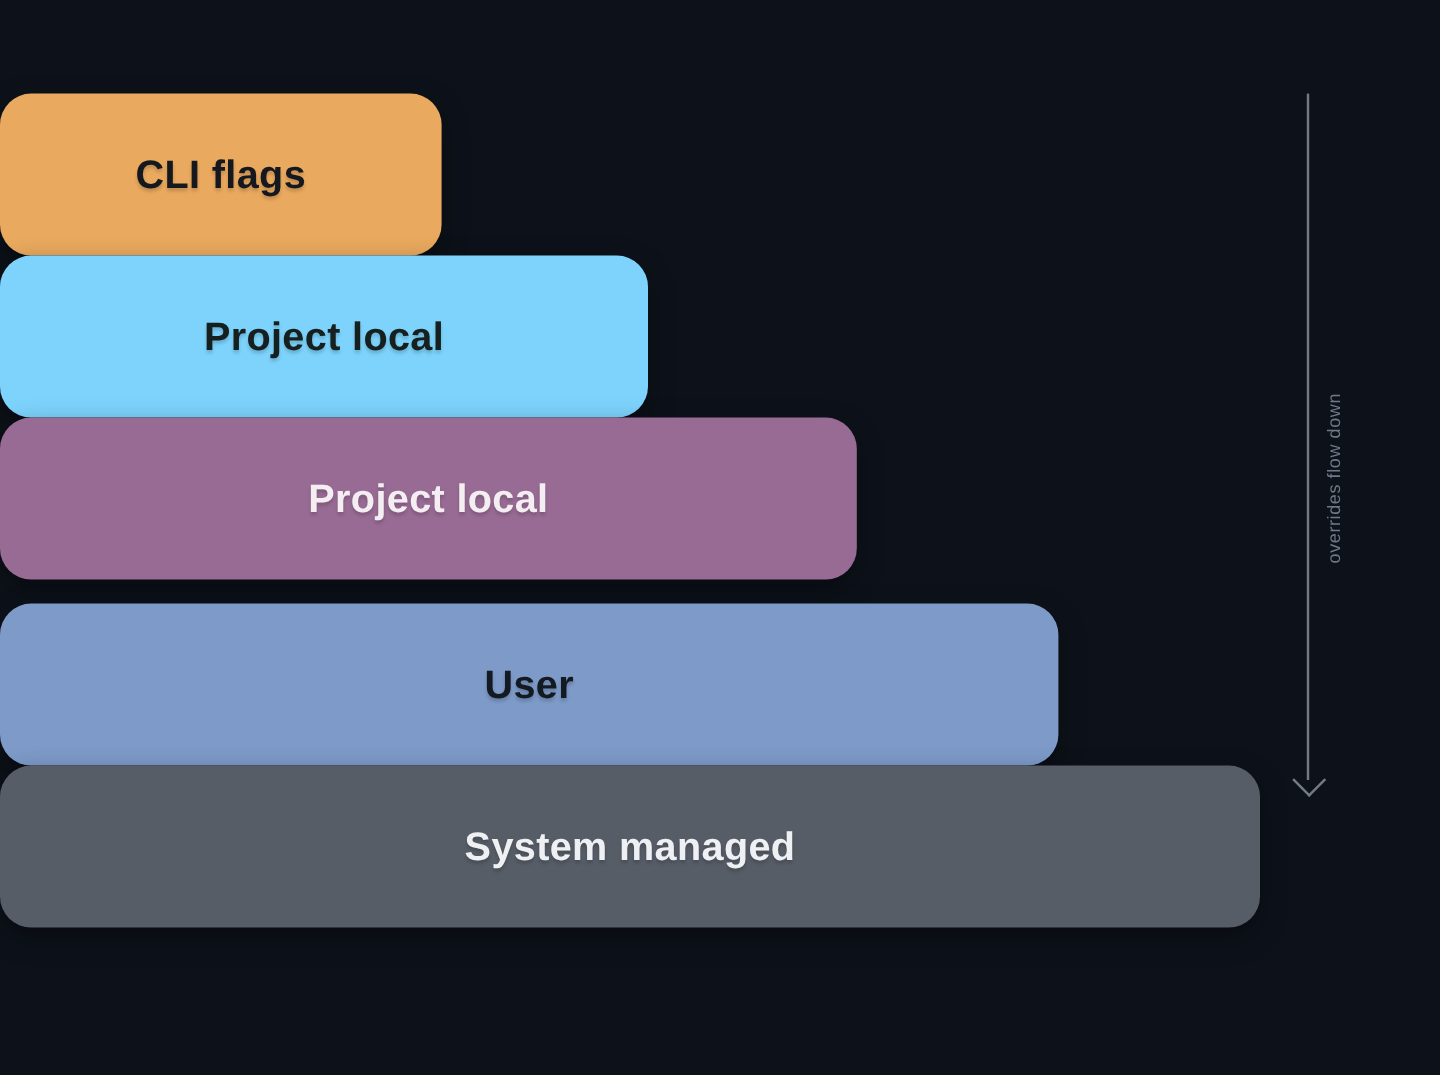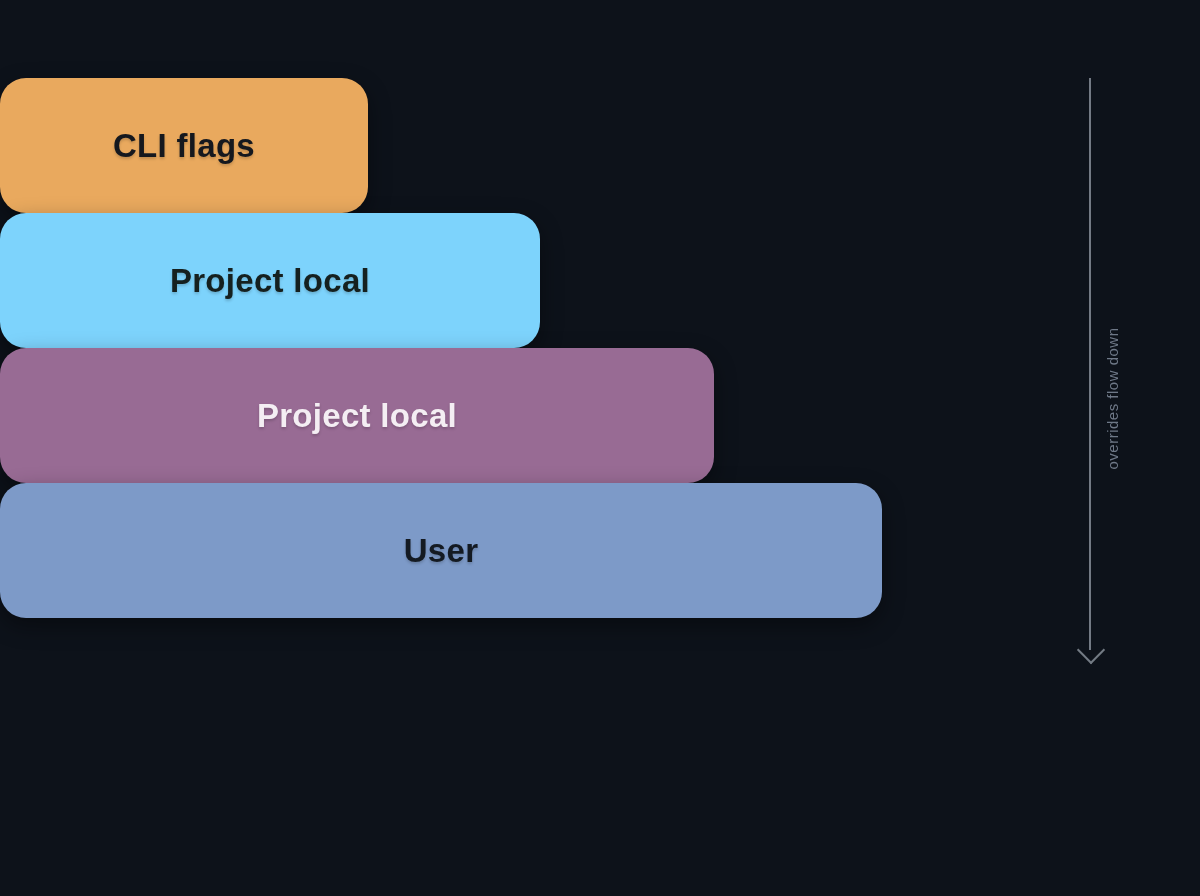--- a/index.html
+++ b/index.html
@@ -93,22 +93,25 @@
   <div class="stack">
     <div class="layer w0" style="background-color: rgb(233, 169, 94); color: rgb(21, 24, 30);">
       <span class="label">CLI flags</span>
     </div>
     <div class="layer w1" style="background-color: #7dd3fc; color: rgb(21, 32, 31);">
       <span class="label">Project local</span>
     </div>
     <div class="layer w2" style="background-color: rgb(152, 107, 148); color: rgb(244, 238, 243);">
       <span class="label">Project local</span>
     </div>
-    <div class="layer w3" style="background-color: rgb(125, 154, 200); color: rgb(20, 26, 34);">
+    <div class="layer w3" style="background-color: rgb(125, 154, 200); color: rgb(20, 26, 34); margin-top: 20px;">
       <span class="label">User</span>
+    </div>
+    <div class="layer w4" style="background-color: rgb(86, 93, 103); color: rgb(238, 240, 243);">
+      <span class="label">System managed</span>
     </div>
   </div>
 
   <div class="flow-arrow">
     <div class="arrow-line" style="background-color: rgb(150, 158, 168);"></div>
     <div class="arrow-head" style="color: rgb(150, 158, 168);"></div>
     <div class="arrow-label" style="color: rgb(110, 120, 135);">overrides flow down</div>
   </div>
 
 </div>

